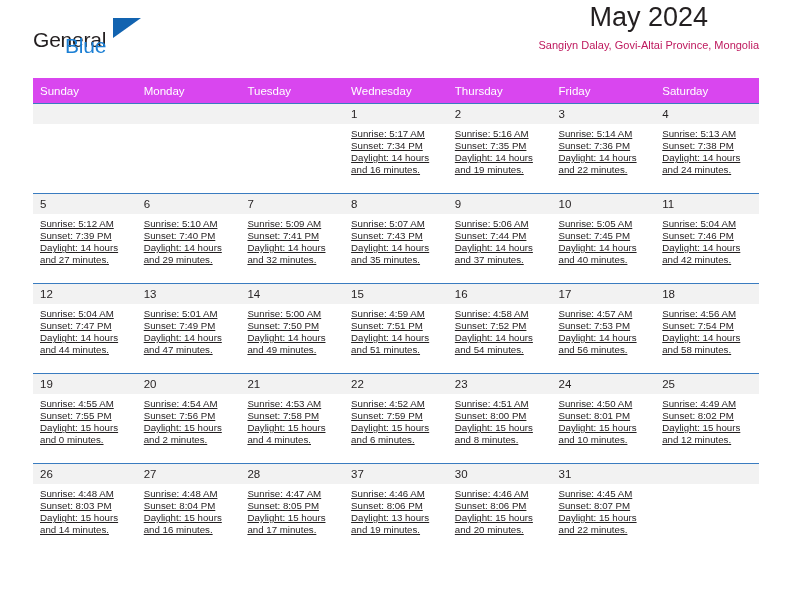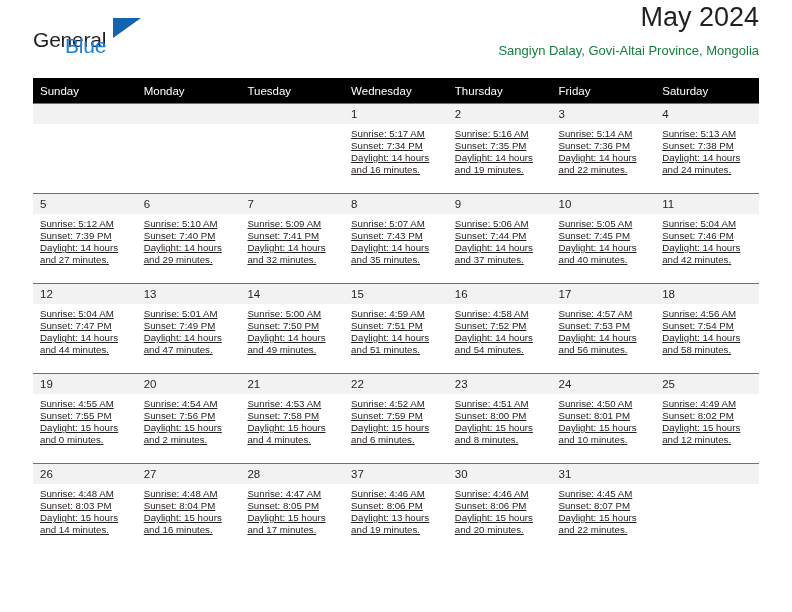--- a/index.html
+++ b/index.html
@@ -63,46 +63,45 @@
     font-size: 21px;
     letter-spacing: -0.2px;
     color: #1b7fd4;
     font-family: Liberation Sans, sans-serif;
   }
 
   .title-block {
     position: absolute;
     right: 0;
     top: 0;
-    text-align: right;
+    text-align: center;
   }
   .month-title {
     font-size: 27px;
     color: #231f20;
     line-height: 34px;
     white-space: nowrap;
     font-weight: normal;
   }
   .location-title {
-    font-size: 13px;
-    color: #15803d;
+    font-size: 11px;
+    color: #be185d;
     line-height: 22px;
-    margin-top: 6px;
     white-space: nowrap;
   }
 
   
   .calendar {
     margin: 6px 33px 0 33px;
     border-collapse: collapse;
     table-layout: fixed;
     width: 726px;
   }
   .calendar th {
-    background: #000000;
+    background: #d946ef;
     color: #ffffff;
     font-size: 11.5px;
     font-weight: normal;
     text-align: left;
     padding: 5px 0 5px 7px;
     height: 15px;
     border: none;
   }
 
   .calendar td {

